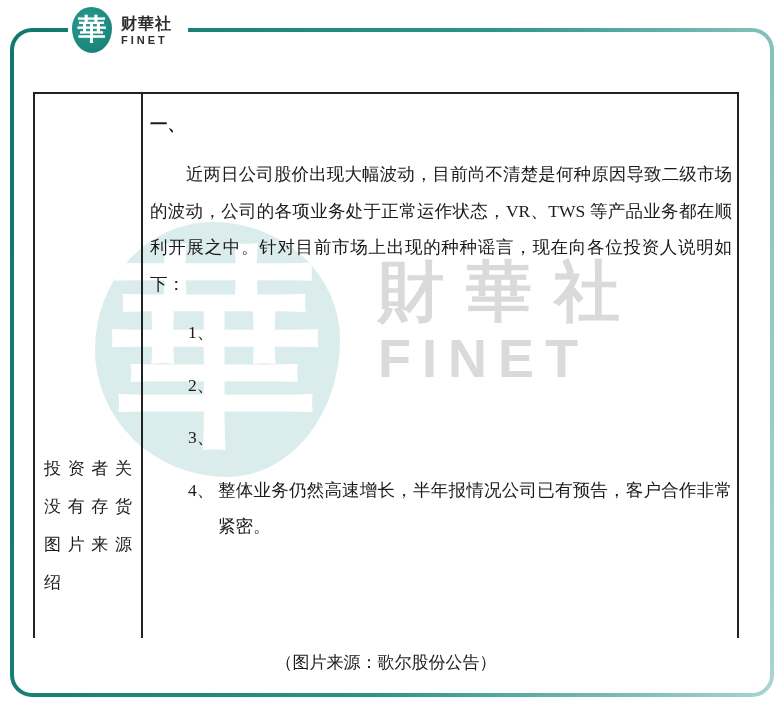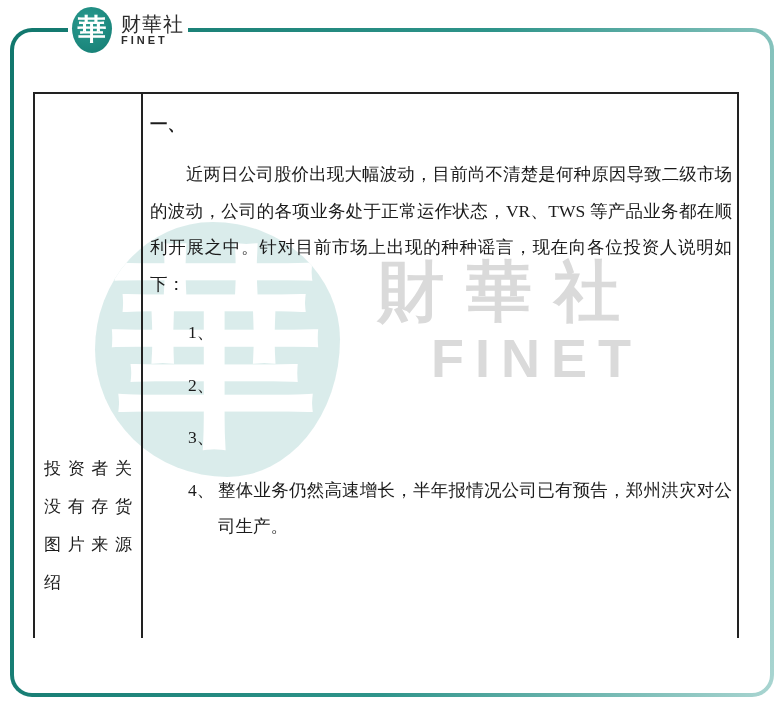--- a/index.html
+++ b/index.html
@@ -16,34 +16,34 @@
   
   .logo-mask{position:absolute;left:68px;top:24px;width:120px;height:14px;background:#ffffff;z-index:4;}
   .logo{position:absolute;left:72px;top:7px;display:flex;align-items:center;gap:9px;z-index:5;}
   .logo-blob{
     width:40px;height:46px;border-radius:48% 52% 50% 50%/46% 46% 54% 54%;
     background:radial-gradient(circle at 40% 35%,#2a9b90,#147c72);
     color:#fff;display:flex;align-items:center;justify-content:center;
     font-size:29px;font-weight:bold;
   }
   .logo-text{font-family:"Liberation Sans","DejaVu Sans",sans-serif;color:#2c2c2c;}
-  .logo-name{font-size:20px;font-weight:normal;letter-spacing:1px;line-height:18px;}
+  .logo-name{font-size:16px;font-weight:bold;letter-spacing:1px;line-height:18px;}
   .logo-sub{font-size:11px;font-weight:bold;letter-spacing:3px;line-height:12px;margin-top:1px;}
 
   
   .wm-blob{
     position:absolute;left:95px;top:222px;width:245px;height:255px;z-index:1;
     background:rgba(26,139,128,0.16);
     border-radius:48% 52% 46% 54%/50% 46% 54% 50%;
     display:flex;align-items:center;justify-content:center;overflow:hidden;
   }
   .wm-blob .glyph{font-size:212px;color:#ffffff;font-weight:bold;line-height:1;}
   .wm-text{
     position:absolute;left:378px;top:258px;z-index:1;color:#dadada;
-    font-family:"Liberation Sans","DejaVu Sans",sans-serif;font-weight:bold;text-align:right;
+    font-family:"Liberation Sans","DejaVu Sans",sans-serif;font-weight:bold;
   }
   .wm-cjk{font-size:66px;letter-spacing:22px;line-height:1.02;}
   .wm-latin{font-size:54px;letter-spacing:11px;line-height:1;margin-top:6px;}
 
   
   .t-top{position:absolute;left:33px;top:92px;width:706px;border-top:2px solid #222;z-index:2;}
   .t-left{position:absolute;left:33px;top:92px;height:546px;border-left:2px solid #222;z-index:2;}
   .t-div{position:absolute;left:141px;top:92px;height:546px;border-left:2px solid #222;z-index:2;}
   .t-right{position:absolute;left:737px;top:92px;height:546px;border-left:2px solid #222;z-index:2;}
 
@@ -113,19 +113,20 @@
         <span class="no">1、</span>
       </div>
       <div class="item">
         <span class="no">2、</span>
       </div>
       <div class="item">
         <span class="no">3、</span>
       </div>
       <div class="item">
         <span class="no">4、</span>
-        <span class="txt">整体业务仍然高速增长，半年报情况公司已有预告，郑州洪灾对公司生产。</span>
+        <span class="txt">整体业务仍然高速增长，半年报情况公司已有预告，客户合作非常紧密。</span>
       </div>
     </div>
   </div>
 
+  <div class="caption">（图片来源：歌尔股份公告）</div>
 
 </div>
 
 </body></html>

